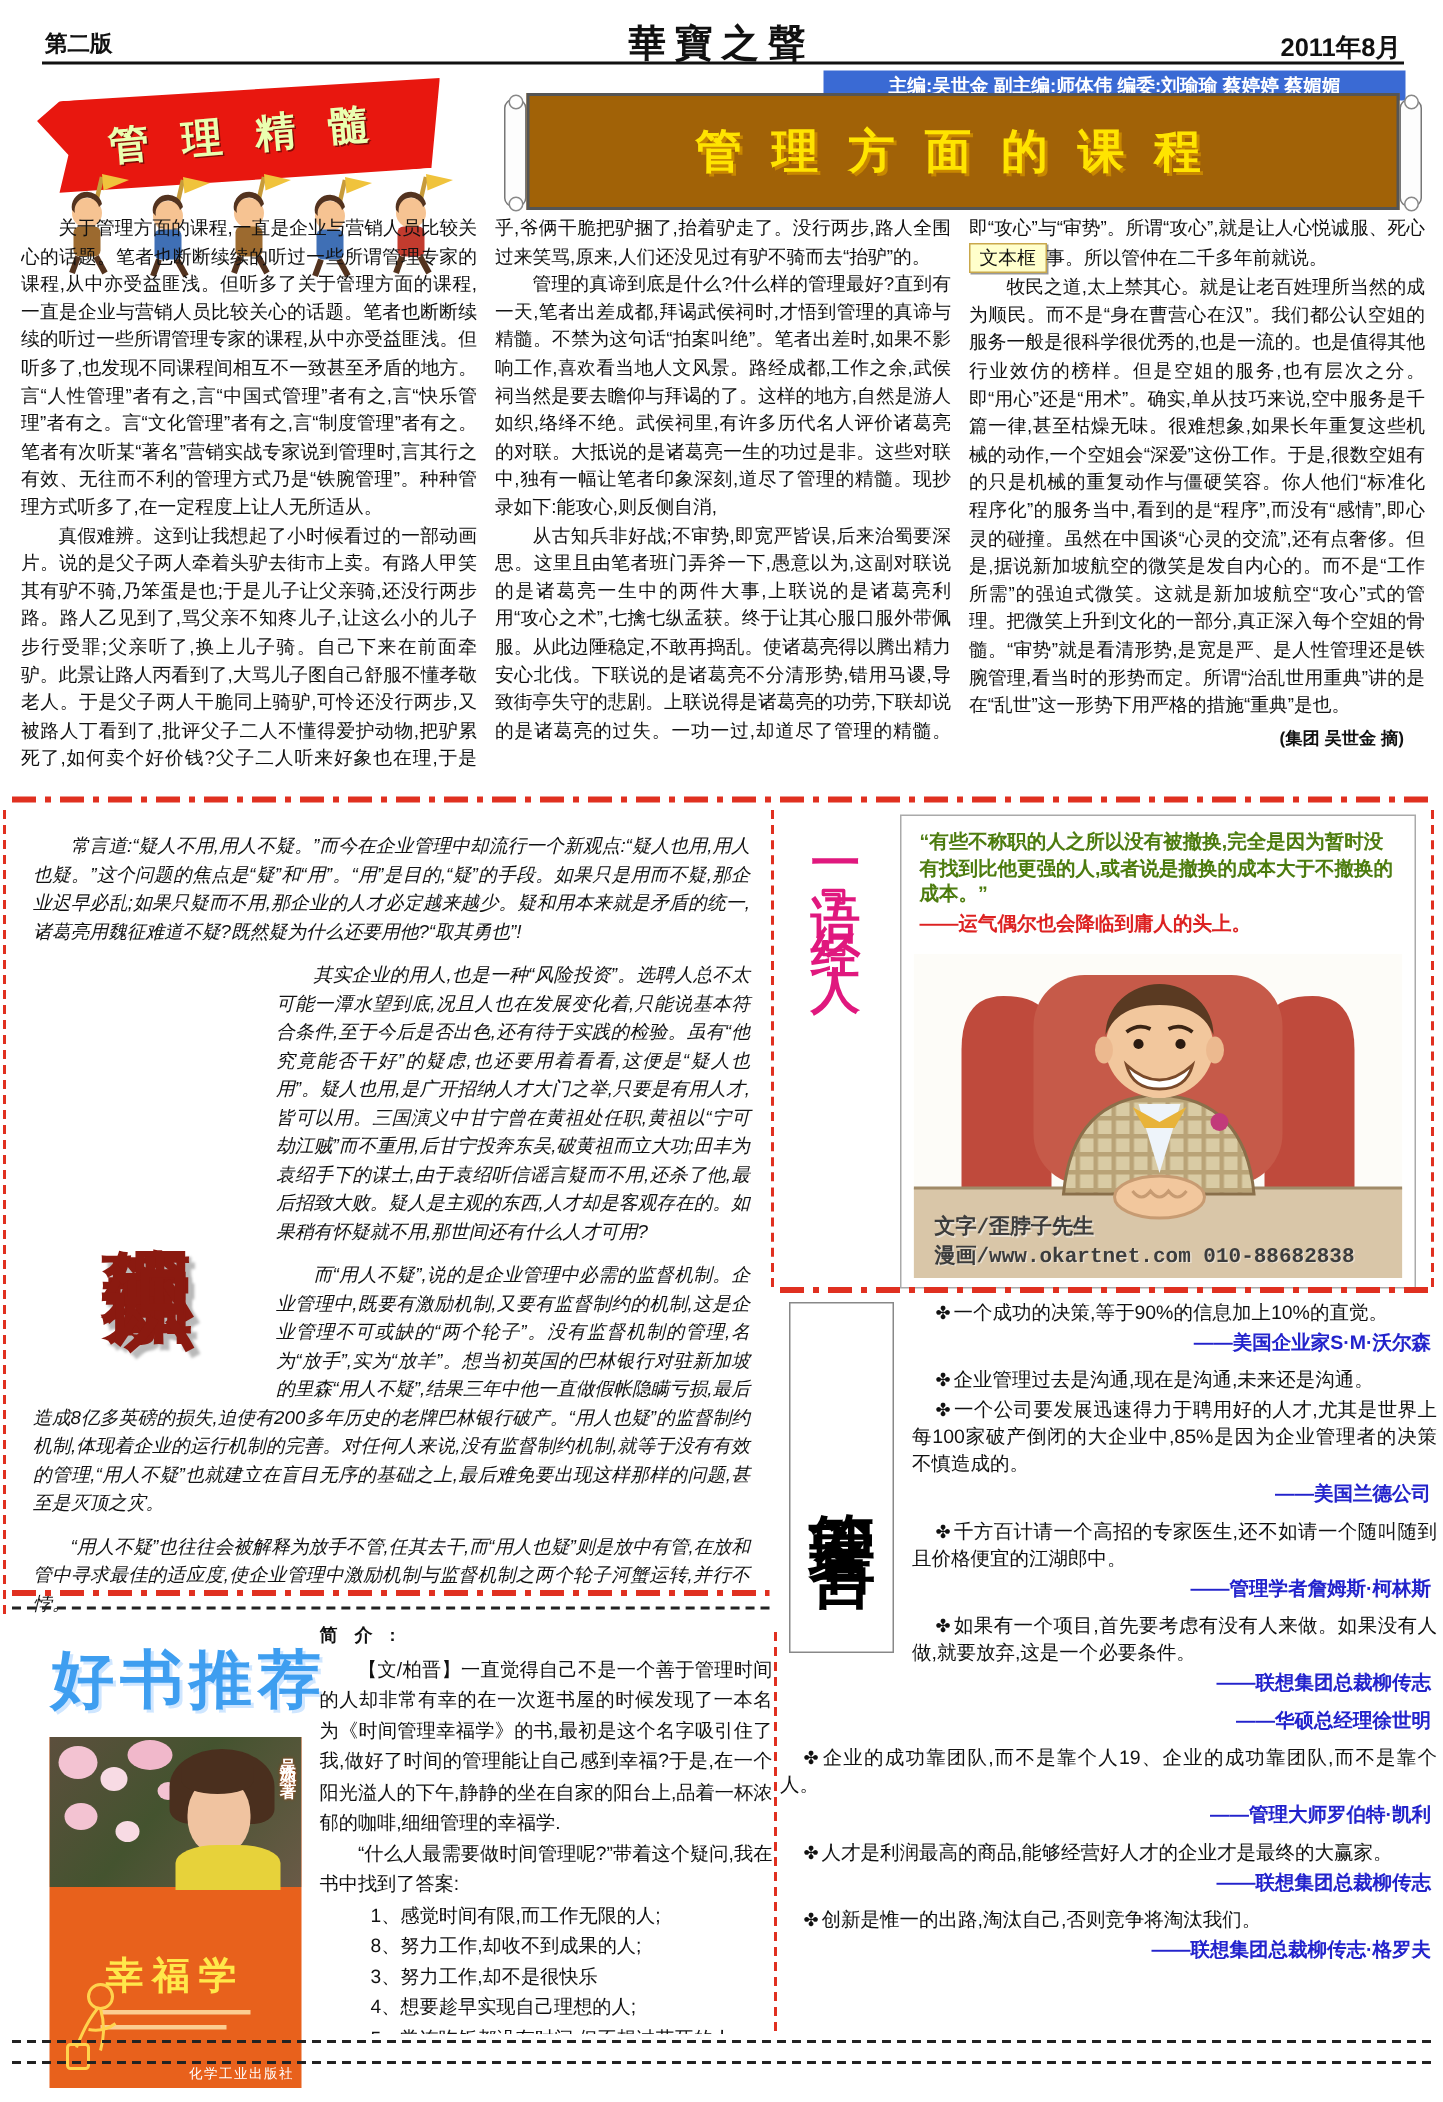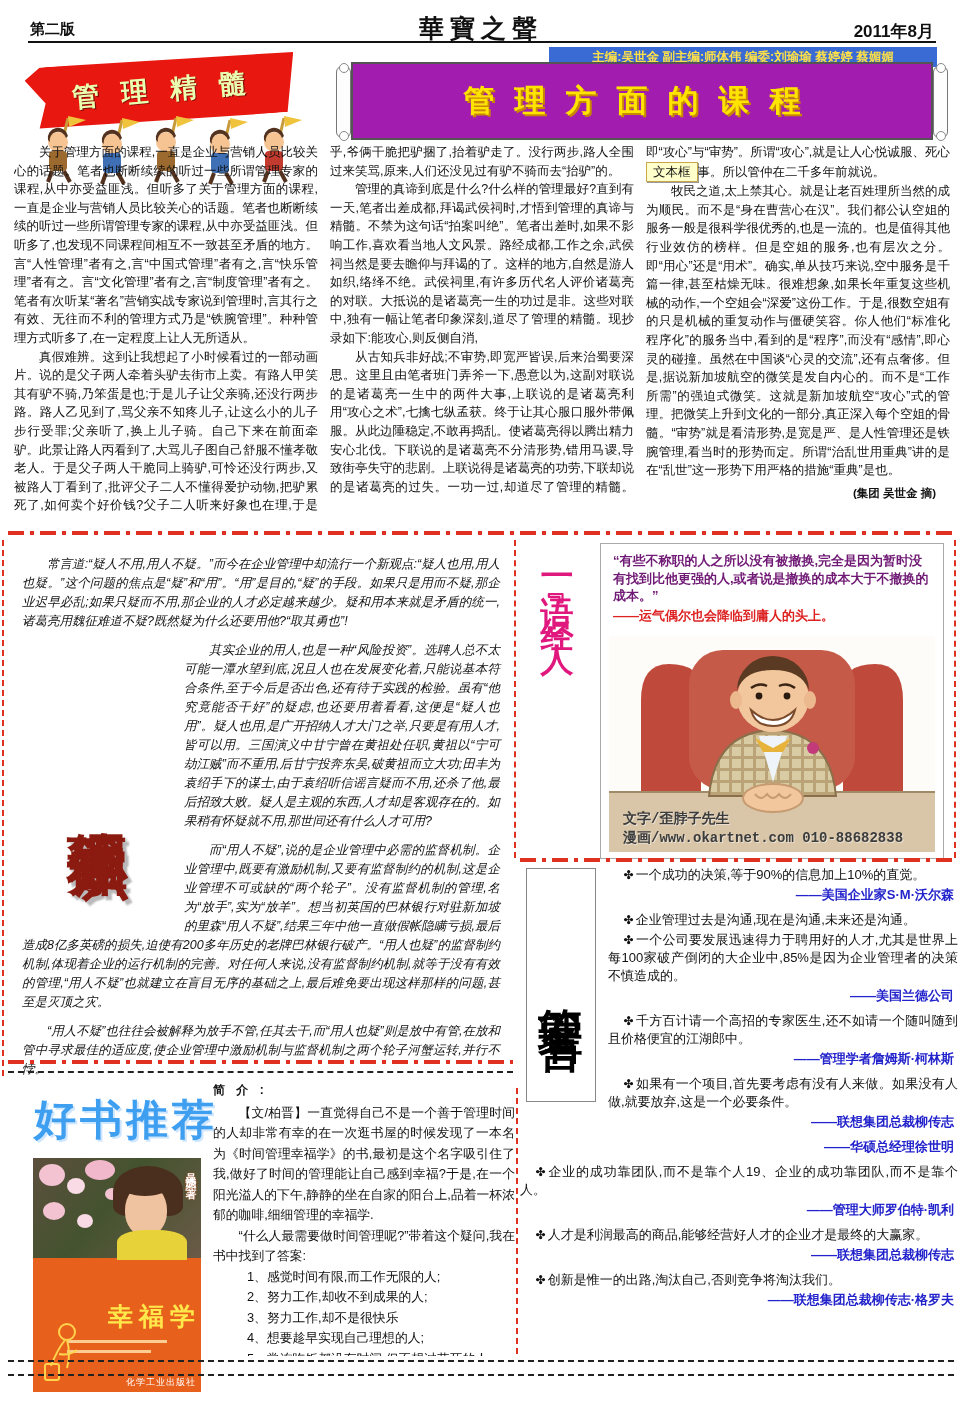--- a/index.html
+++ b/index.html
@@ -4,37 +4,37 @@
 <style>
   html,body{margin:0;padding:0;background:#fff;}
   #page{position:relative;width:962px;height:1401px;background:#fff;overflow:hidden;
         font-family:"Liberation Sans","DejaVu Sans",sans-serif;color:#111;}
   
   .edition{position:absolute;left:30px;top:20px;font-size:15px;font-weight:bold;}
   .masthead{position:absolute;left:0;right:0;top:12px;text-align:center;font-family:"DejaVu Serif","Liberation Serif",serif;
             font-size:25px;font-weight:bold;letter-spacing:6px;}
   .pagedate{position:absolute;right:28px;top:20px;font-size:17px;font-weight:bold;}
   .headrule{position:absolute;left:28px;right:26px;top:41px;height:2px;background:#111;}
-  .editors{position:absolute;left:549px;top:47px;width:388px;height:20px;background:#3a6ad4;color:#fde047;
+  .editors{position:absolute;left:549px;top:47px;width:388px;height:20px;background:#3a6ad4;color:#ffffff;
            font-size:12.5px;font-weight:bold;line-height:20px;text-align:center;white-space:nowrap;}
   
   .ribbon{position:absolute;left:26px;top:57px;width:270px;height:66px;background:#e8170f;
           transform:rotate(-5deg);clip-path:polygon(0 18%,6% 0,100% 10%,96% 100%,4% 92%,7% 55%);
           display:flex;align-items:center;justify-content:center;}
   .ribbon span{color:#eaffb0;font-size:27px;font-weight:bold;letter-spacing:22px;padding-left:18px;
                font-family:"DejaVu Serif",serif;text-shadow:1px 1px 0 #7d0d06;}
   .kids{position:absolute;left:38px;top:112px;}
   
   .scrollwrap{position:absolute;left:336px;top:62px;width:612px;height:78px;}
   .scrollbar{position:absolute;top:4px;width:13px;height:70px;background:#fdfdfd;border:1px solid #777;border-radius:6px;}
   .scrollbar.l{left:0;} .scrollbar.r{right:0;}
   .scrollbar:before,.scrollbar:after{content:"";position:absolute;left:2px;width:8px;height:8px;border:1px solid #888;
        border-radius:50%;background:#fff;}
   .scrollbar:before{top:-4px;} .scrollbar:after{bottom:-4px;}
-  .greenbanner{position:absolute;left:15px;right:15px;top:0;height:74px;background:#a21caf;border:2px solid #555;
+  .greenbanner{position:absolute;left:15px;right:15px;top:0;height:74px;background:#a16207;border:2px solid #555;
           display:flex;align-items:center;justify-content:center;}
   .greenbanner span{color:#ffe400;font-size:31px;font-weight:bold;letter-spacing:20px;
           font-family:"DejaVu Serif",serif;text-shadow:2px 2px 0 #c88700;}
   
   .article{position:absolute;left:14px;top:143px;width:936px;height:388px;overflow:hidden;
            column-count:3;column-gap:12px;font-size:12.5px;line-height:18.6px;text-align:justify;}
   .article p{margin:0;text-indent:2em;}
   .textbox{display:inline-block;background:#ffffcc;border:1px solid #c9a84c;box-shadow:1px 1px 0 #999;
            padding:0 6px;font-size:12.5px;text-indent:0;}
   .sig{font-weight:bold;font-size:11.5px;text-align:right;text-indent:0 !important;padding-right:14px;margin-top:4px !important;}
@@ -47,21 +47,21 @@
   .tips{position:absolute;left:12px;top:545px;width:498px;height:530px;overflow:hidden;
         font-size:12.5px;line-height:19px;text-align:justify;}
   .tips p{margin:10px;text-indent:2em;font-style:italic;}
   .tips-title{float:left;width:172px;height:295px;display:flex;align-items:center;justify-content:center;
         writing-mode:vertical-rl;font-family:"DejaVu Serif",serif;font-weight:bold;font-size:60px;
         color:#8b1a10;letter-spacing:2px;text-shadow:4px 4px 2px #b9b9b9;}
   
   .cartoon-title{position:absolute;left:534px;top:558px;height:250px;writing-mode:vertical-rl;
         font-family:"DejaVu Serif",serif;font-weight:bold;font-size:33px;color:#e0187e;letter-spacing:12px;}
   .cartoon-box{position:absolute;left:600px;top:543px;width:342px;height:314px;border:1px solid #aaa;background:#fff;}
-  .cartoon-quote{padding:8px 10px 2px 12px;font-size:13px;font-weight:bold;color:#701a75;line-height:17.5px;}
+  .cartoon-quote{padding:8px 10px 2px 12px;font-size:13px;font-weight:bold;color:#4d7c0f;line-height:17.5px;}
   .cartoon-attr{padding:0 10px 2px 12px;font-size:13px;font-weight:bold;color:#d22;line-height:17px;}
   .cartoon-art{position:absolute;left:8px;right:8px;bottom:6px;top:92px;overflow:hidden;}
   .credits{position:absolute;left:14px;bottom:4px;font-size:14px;font-weight:bold;color:#3c3c3c;
            text-shadow:1px 1px 0 #e9e0d2;line-height:19px;font-family:"Liberation Mono","DejaVu Sans Mono",monospace;}
   
   .quotes{position:absolute;left:520px;top:866px;width:438px;height:488px;overflow:hidden;
           font-size:13px;line-height:18px;}
   .q-title{float:left;width:68px;height:232px;border:1px solid #888;margin:2px 12px 6px 6px;
            display:flex;align-items:center;justify-content:center;writing-mode:vertical-rl;
            font-family:"DejaVu Serif",serif;font-weight:bold;font-size:44px;color:#000;letter-spacing:6px;}
@@ -76,21 +76,21 @@
      background:linear-gradient(130deg,#5c4f3d 0%,#44532f 45%,#6a5a47 100%);}
   .cover .blossom{position:absolute;border-radius:50%;background:#f3c3d2;}
   .cover .face{position:absolute;left:92px;top:26px;width:42px;height:52px;border-radius:50% 50% 46% 46%;background:#f0c3a0;}
   .cover .hair{position:absolute;left:80px;top:8px;width:70px;height:50px;border-radius:50% 50% 20% 20%;background:#4a2f1e;}
   .cover .fringe{position:absolute;left:88px;top:20px;width:48px;height:18px;border-radius:0 0 60% 60%;background:#4a2f1e;}
   .cover .sweater{position:absolute;left:84px;top:72px;width:70px;height:30px;border-radius:40% 40% 0 0;background:#e7d23a;}
   .cover .author{position:absolute;right:3px;top:6px;writing-mode:vertical-rl;color:#fff;font-size:11px;
         font-weight:bold;letter-spacing:3px;text-shadow:0 0 2px #b5440e;}
   .cover .t1{position:absolute;left:0;right:0;top:106px;text-align:center;color:#fff;font-size:31px;
         font-weight:bold;letter-spacing:2px;font-family:"DejaVu Serif",serif;}
-  .cover .t2{position:absolute;left:0;right:0;top:142px;text-align:right;color:#ffe84a;font-size:25px;
+  .cover .t2{position:absolute;left:0;right:0;top:142px;text-align:center;color:#ffe84a;font-size:25px;
         font-weight:bold;letter-spacing:6px;font-family:"DejaVu Serif",serif;}
   .cover .bar{position:absolute;left:34px;height:3px;background:#ffe9b0;opacity:.8;}
   .cover .sketch{position:absolute;left:4px;bottom:4px;}
   .cover .pub{position:absolute;right:5px;bottom:3px;color:#fff;font-size:9px;letter-spacing:1px;}
   
   .intro{position:absolute;left:213px;top:1080px;width:302px;height:276px;overflow:hidden;
          font-size:12.8px;line-height:20.5px;text-align:justify;}
   .intro h3{margin:0 0 2px 0;font-size:12px;letter-spacing:4px;}
   .intro p{margin:0;text-indent:2em;}
   .intro ol{margin:0;padding:0;list-style:none;}
@@ -311,21 +311,21 @@
     </div>
     <div class="pub">化学工业出版社</div>
   </div>
 
   <div class="intro">
     <h3>简 介 :</h3>
     <p>【文/柏晋】一直觉得自己不是一个善于管理时间的人却非常有幸的在一次逛书屋的时候发现了一本名为《时间管理幸福学》的书,最初是这个名字吸引住了我,做好了时间的管理能让自己感到幸福?于是,在一个阳光溢人的下午,静静的坐在自家的阳台上,品着一杯浓郁的咖啡,细细管理的幸福学.</p>
     <p>“什么人最需要做时间管理呢?”带着这个疑问,我在书中找到了答案:</p>
     <ol>
       <li>1、感觉时间有限,而工作无限的人;</li>
-      <li>2、努力工作,却收不到成果的人;</li>
+      <li>8、努力工作,却收不到成果的人;</li>
       <li>3、努力工作,却不是很快乐</li>
       <li>4、想要趁早实现自己理想的人;</li>
       <li>5、常连吃饭都没有时间,但不想过劳死的人。</li>
     </ol>
 
   </div>
 
   <div class="blackdash" style="left:8px;top:1360px;width:946px;"></div>
   <div class="blackdash" style="left:8px;top:1374px;width:946px;"></div>
 

